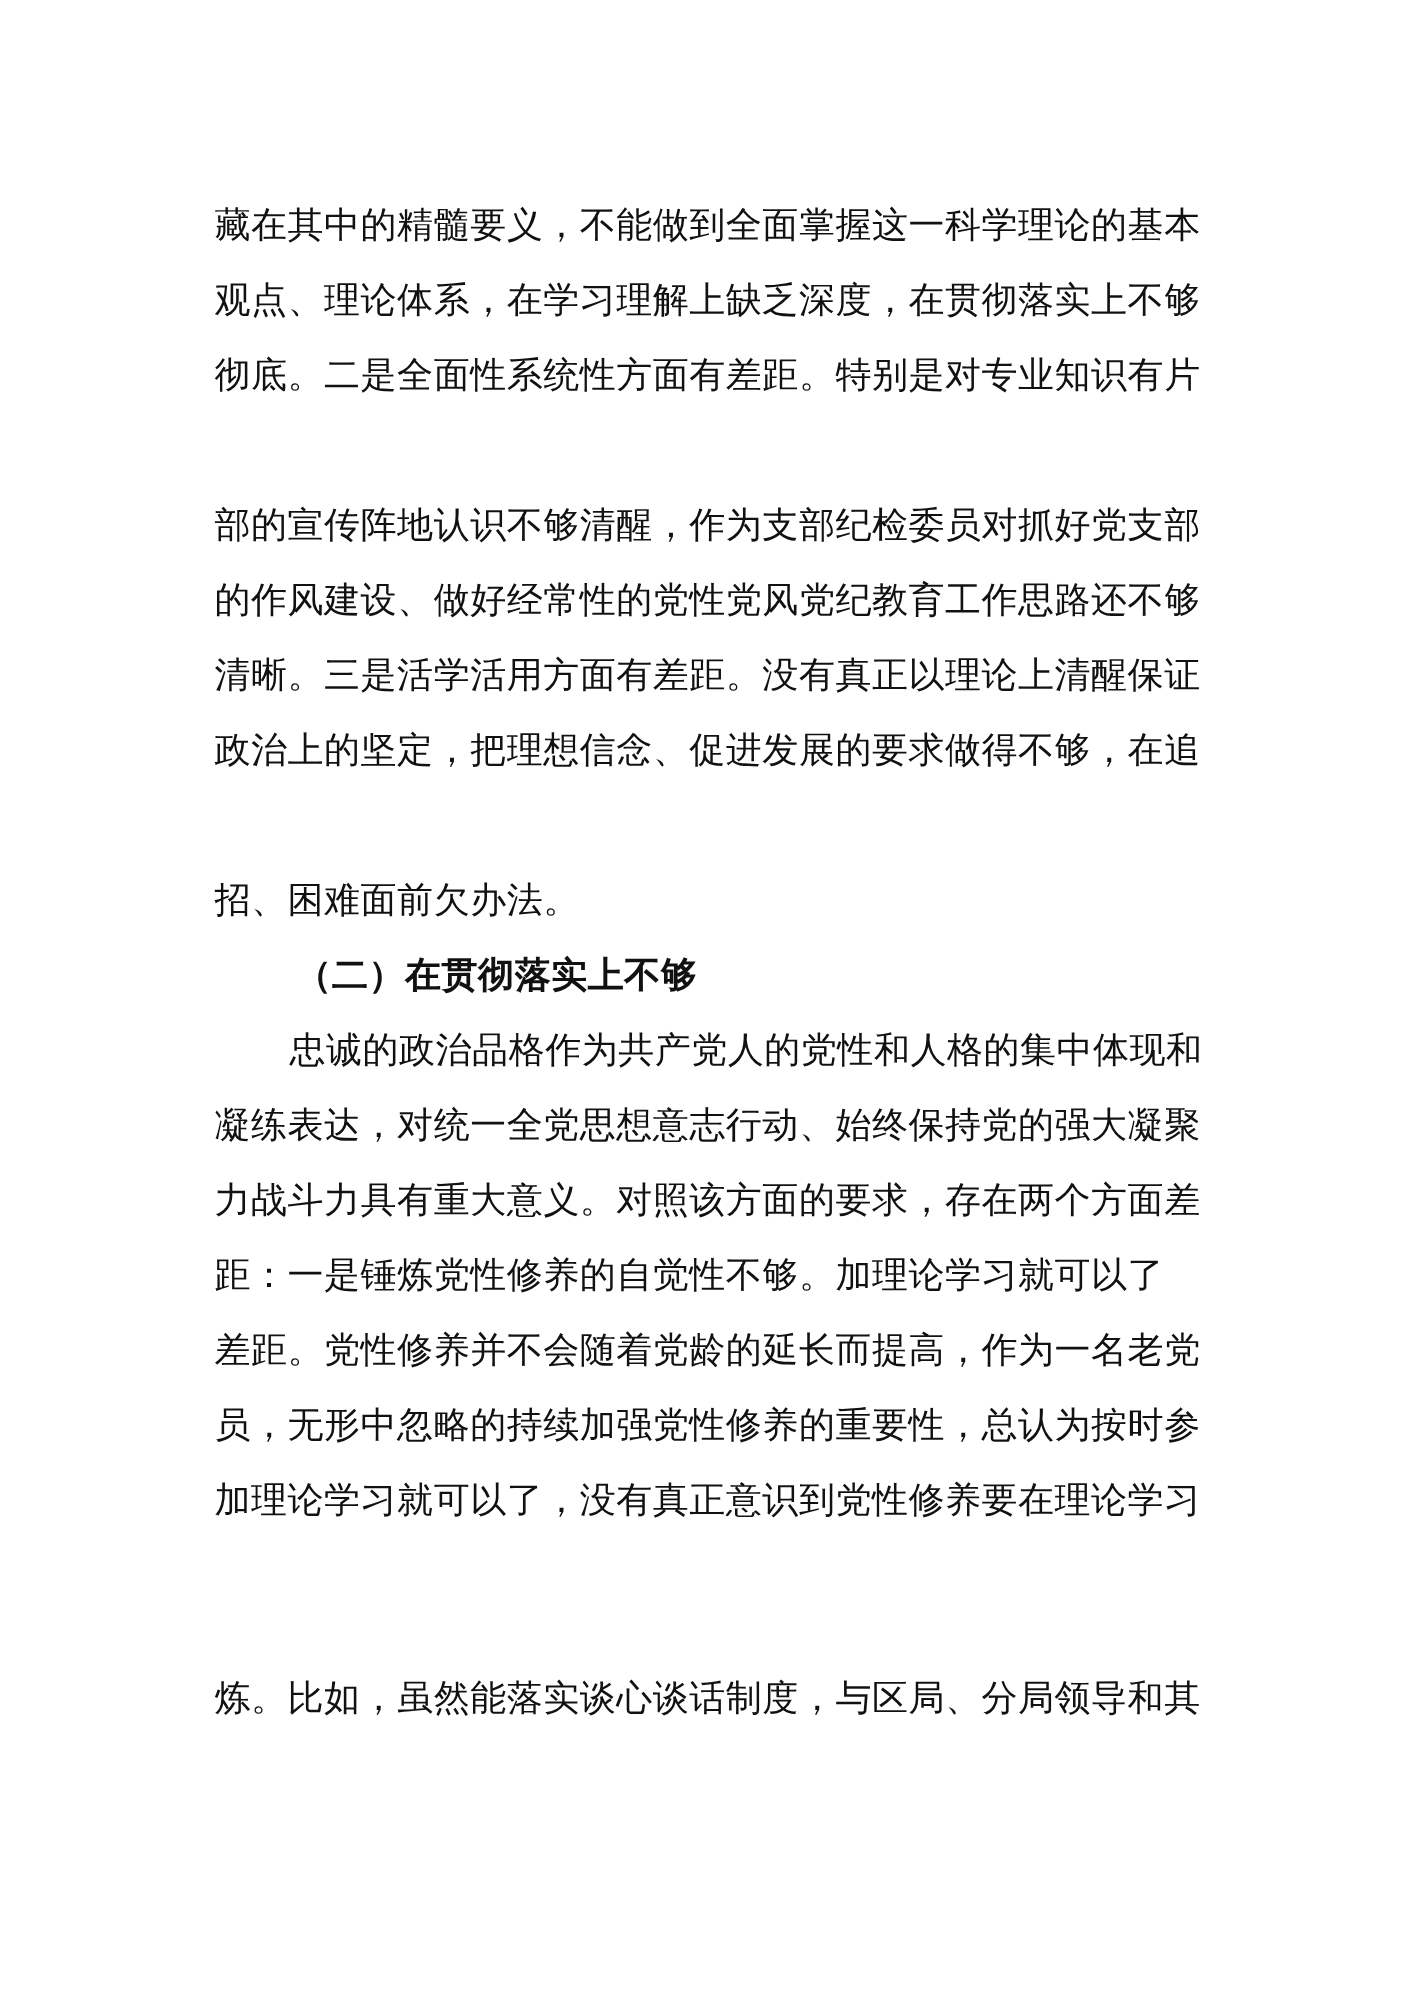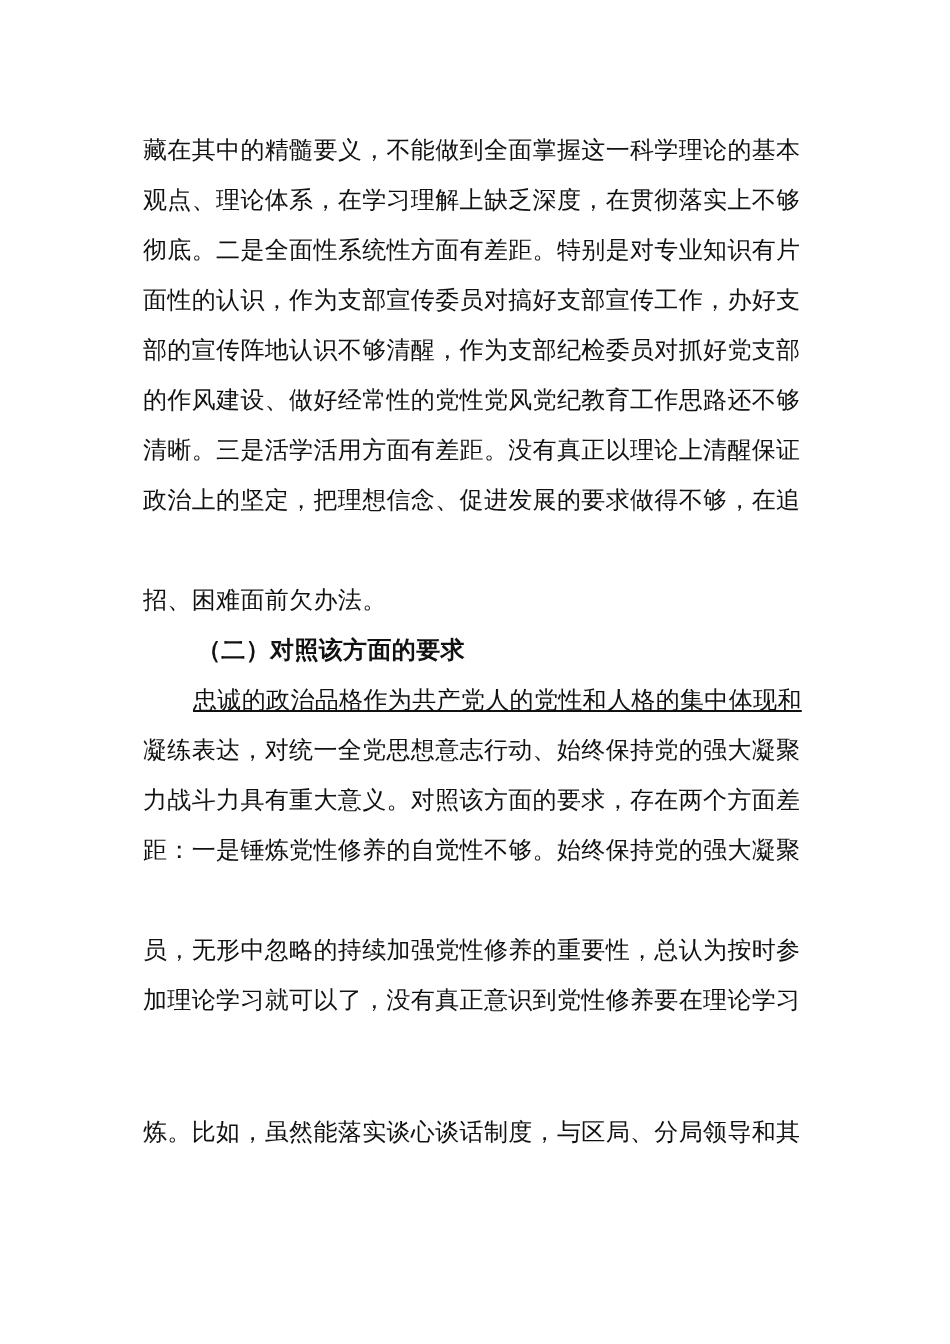--- a/index.html
+++ b/index.html
@@ -32,39 +32,38 @@
       line-height: 40px;
       white-space: nowrap;
       letter-spacing: 0.35px;
     }
     .heading {
       font-weight: bold;
       left: 197px;
     }
     .indent {
       left: 193px;
-      text-decoration: underline;
     }
   </style>
 </head>
 <body>
 
 <div class="page">
   <div class="line" style="top:130px">藏在其中的精髓要义，不能做到全面掌握这一科学理论的基本</div>
   <div class="line" style="top:180px">观点、理论体系，在学习理解上缺乏深度，在贯彻落实上不够</div>
   <div class="line" style="top:230px">彻底。二是全面性系统性方面有差距。特别是对专业知识有片</div>
-  <div class="line" style="top:280px">面性的认识，作为支部宣传委员对搞好支部宣传工作，办好支</div>
   <div class="line" style="top:330px">部的宣传阵地认识不够清醒，作为支部纪检委员对抓好党支部</div>
   <div class="line" style="top:380px">的作风建设、做好经常性的党性党风党纪教育工作思路还不够</div>
   <div class="line" style="top:430px">清晰。三是活学活用方面有差距。没有真正以理论上清醒保证</div>
   <div class="line" style="top:480px">政治上的坚定，把理想信念、促进发展的要求做得不够，在追</div>
   <div class="line" style="top:580px">招、困难面前欠办法。</div>
 
-  <div class="line heading" style="top:630px">（二）对照该方面的要求</div>
+  <div class="line heading" style="top:630px">（二）在贯彻落实上不够</div>
 
   <div class="line indent" style="top:680px">忠诚的政治品格作为共产党人的党性和人格的集中体现和</div>
   <div class="line" style="top:730px">凝练表达，对统一全党思想意志行动、始终保持党的强大凝聚</div>
   <div class="line" style="top:780px">力战斗力具有重大意义。对照该方面的要求，存在两个方面差</div>
-  <div class="line" style="top:830px">距：一是锤炼党性修养的自觉性不够。始终保持党的强大凝聚</div>
+  <div class="line" style="top:830px">距：一是锤炼党性修养的自觉性不够。加理论学习就可以了</div>
+  <div class="line" style="top:880px">差距。党性修养并不会随着党龄的延长而提高，作为一名老党</div>
   <div class="line" style="top:980px">加理论学习就可以了，没有真正意识到党性修养要在理论学习</div>
   <div class="line" style="top:930px">员，无形中忽略的持续加强党性修养的重要性，总认为按时参</div>
   <div class="line" style="top:1112px">炼。比如，虽然能落实谈心谈话制度，与区局、分局领导和其</div>
 </div>
 
 </body></html>

